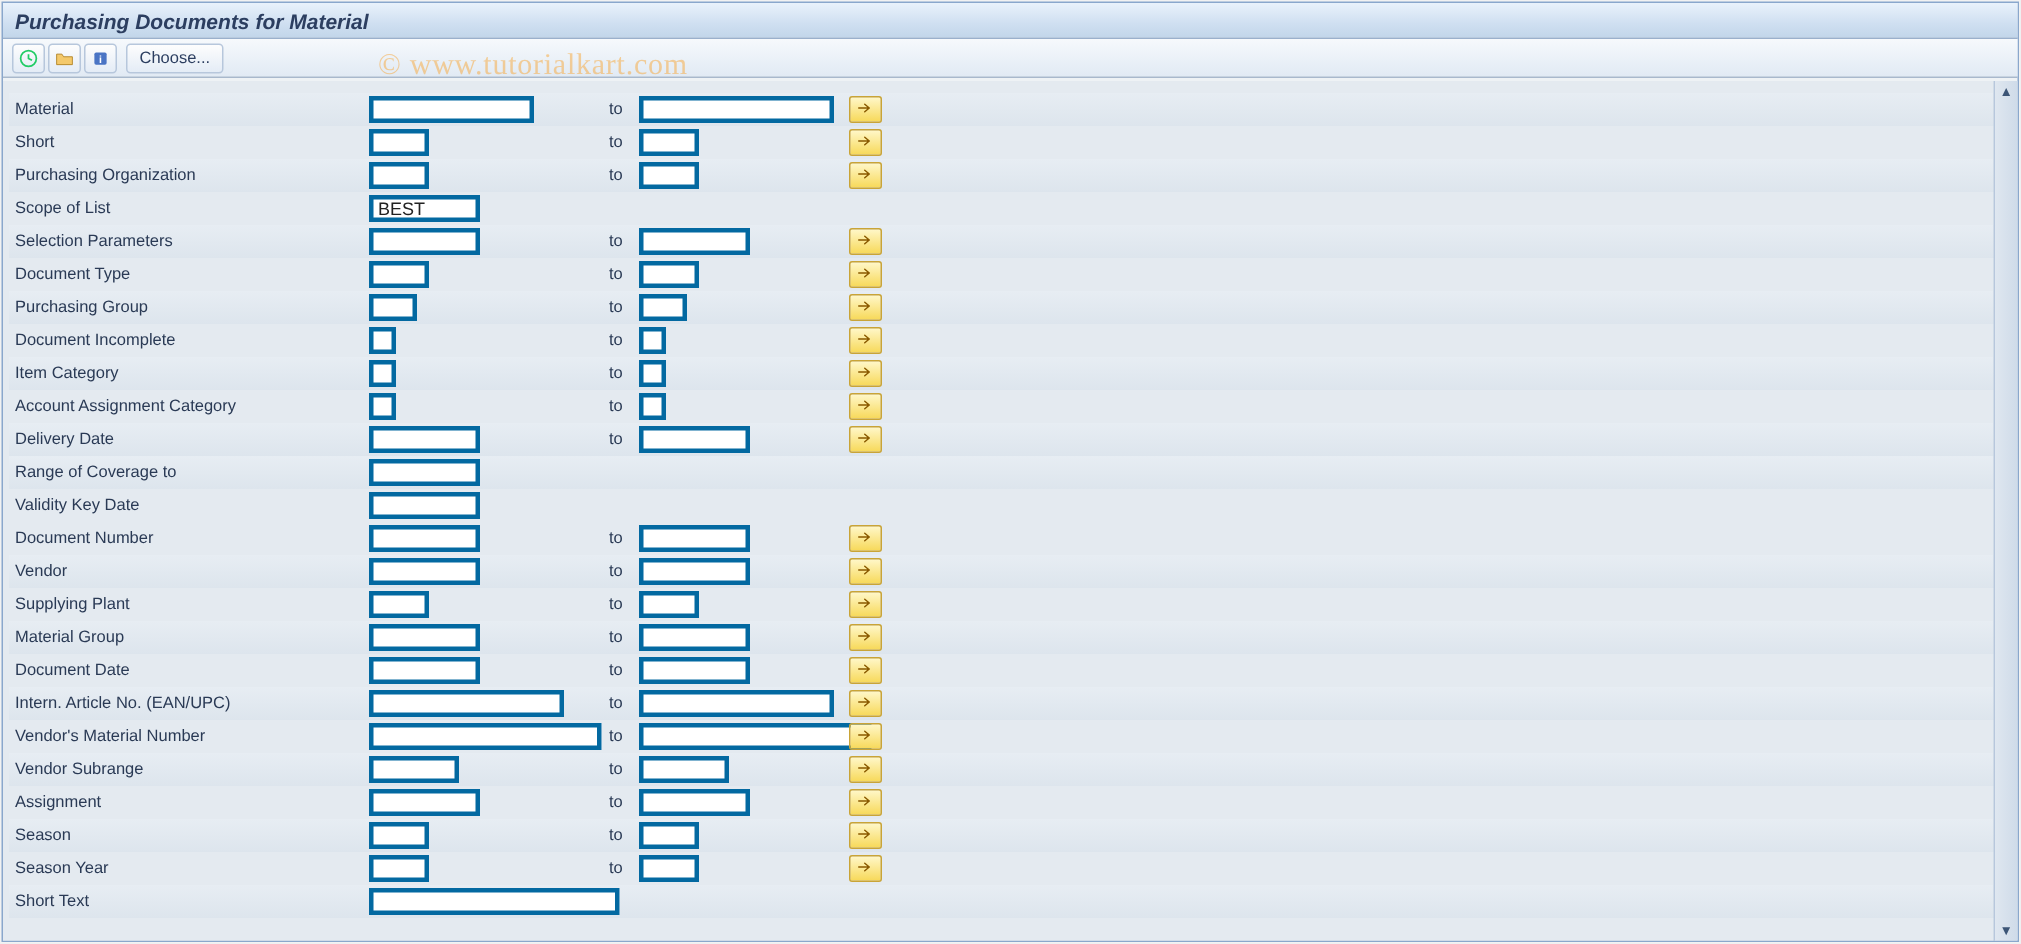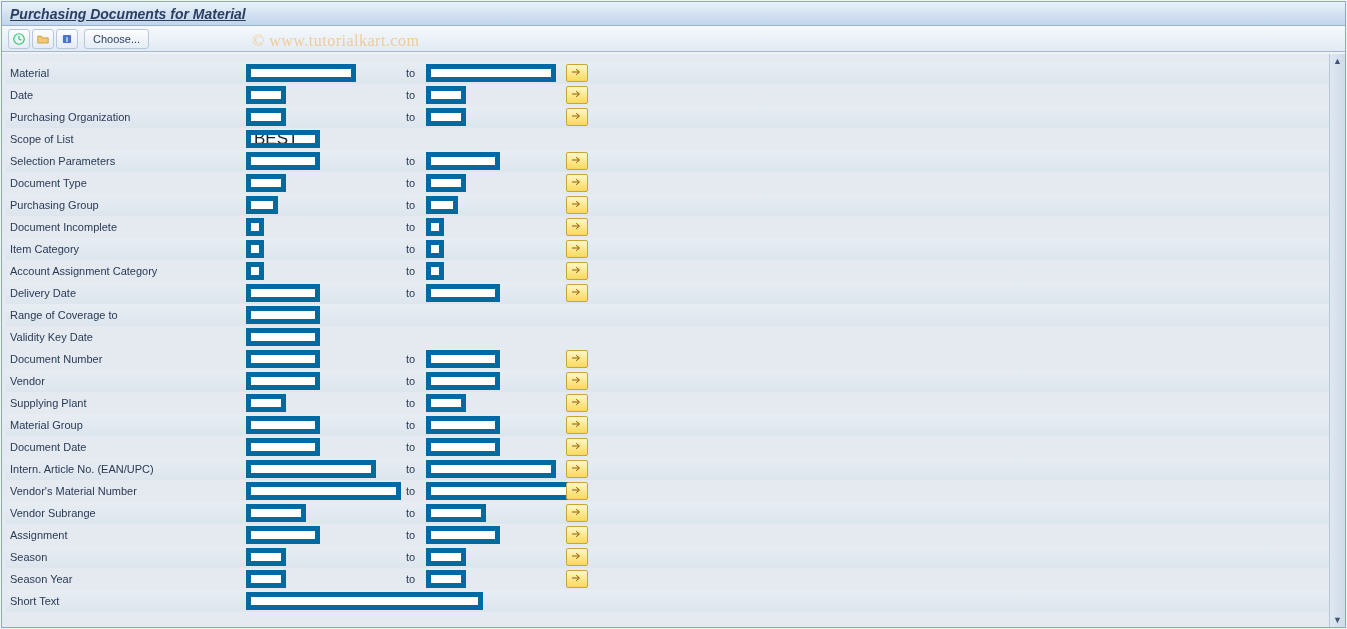--- a/index.html
+++ b/index.html
@@ -20,21 +20,21 @@
   }
   .title-bar {
     background: linear-gradient(#e9f2fb, #cfdff1 60%, #c2d6ea);
     border-bottom: 1px solid #9ab0cc;
     height: 24px;
     display: flex; align-items: center;
     padding-left: 8px;
   }
   .title-bar .title {
     font-weight: bold; font-style: italic;
-    color: #2c3e60; font-size: 14px; text-decoration: underline;
+    color: #2c3e60; font-size: 14px;
   }
   .toolbar {
     background: linear-gradient(#f6f9fc, #e1eaf4);
     border-bottom: 1px solid #a8b8cc;
     height: 26px;
     display: flex; align-items: center;
     padding-left: 6px; gap: 2px; text-align: center;
   }
   .tb-btn {
     width: 22px; height: 20px;
@@ -70,24 +70,24 @@
     color: #2a3a55;
     white-space: nowrap;
     border-bottom: 0 solid transparent;
   }
   .cell-from { width: 160px; display:flex; }
   .cell-to-lbl { width: 20px; color: #2a3a55; }
   .cell-to   { width: 140px; display:flex; }
   .cell-btn  { width: 28px; }
   input.f {
     height: 18px;
-    border: 5px solid #0369a1;
+    border: 3px solid #0369a1;
     background: #fff;
     padding: 0 3px;
-    font-size: 17px;
+    font-size: 12px;
     color: #222;
   }
   .stripe {
     background: linear-gradient(#e7edf3, #dde5ed);
   }
   .more-btn {
     width: 22px; height: 18px;
     display: inline-flex; align-items:center; justify-content:center;
     background: linear-gradient(#fff7c8, #f7d95a);
     border: 1px solid #c9a437;
@@ -103,21 +103,21 @@
     border-left: 1px solid #b7c7dc;
   }
   .vscroll .arrow {
     font-size: 9px; color:#3c5576;
     height: 14px; display:flex; align-items:center; justify-content:center;
     cursor: pointer;
   }
   .watermark {
     position: absolute;
     top: 30px; left: 250px;
-    font-size: 16px;
+    font-size: 20px;
     color: rgba(246, 173, 73, 0.55);
     font-family: Georgia, serif;
     pointer-events: none;
     letter-spacing: 0.5px;
   }
 </style>
 </head>
 <body>
 
 <div class="window">
@@ -161,21 +161,21 @@
         <div class="cell-to">
           <input class="f" style="width: 130px;">
         </div>
         <div class="cell-btn"><span class="more-btn">
             <span><svg viewBox="0 0 24 16">
                 <path d="M3 8h12M11 3l6 5-6 5" stroke="#8a5a00" stroke-width="2" fill="none" stroke-linecap="round" stroke-linejoin="round"></path>
               </svg></span>
           </span></div>
       </div>
       <div class="row">
-        <div class="label">Date</div>
+        <div class="label">Short</div>
         <div class="cell-from">
           <input class="f" style="width: 40px;">
         </div>
         <div class="cell-to-lbl">to</div>
         <div class="cell-to">
           <input class="f" style="width: 40px;">
         </div>
         <div class="cell-btn"><span class="more-btn">
             <span><svg viewBox="0 0 24 16">
                 <path d="M3 8h12M11 3l6 5-6 5" stroke="#8a5a00" stroke-width="2" fill="none" stroke-linecap="round" stroke-linejoin="round"></path>

